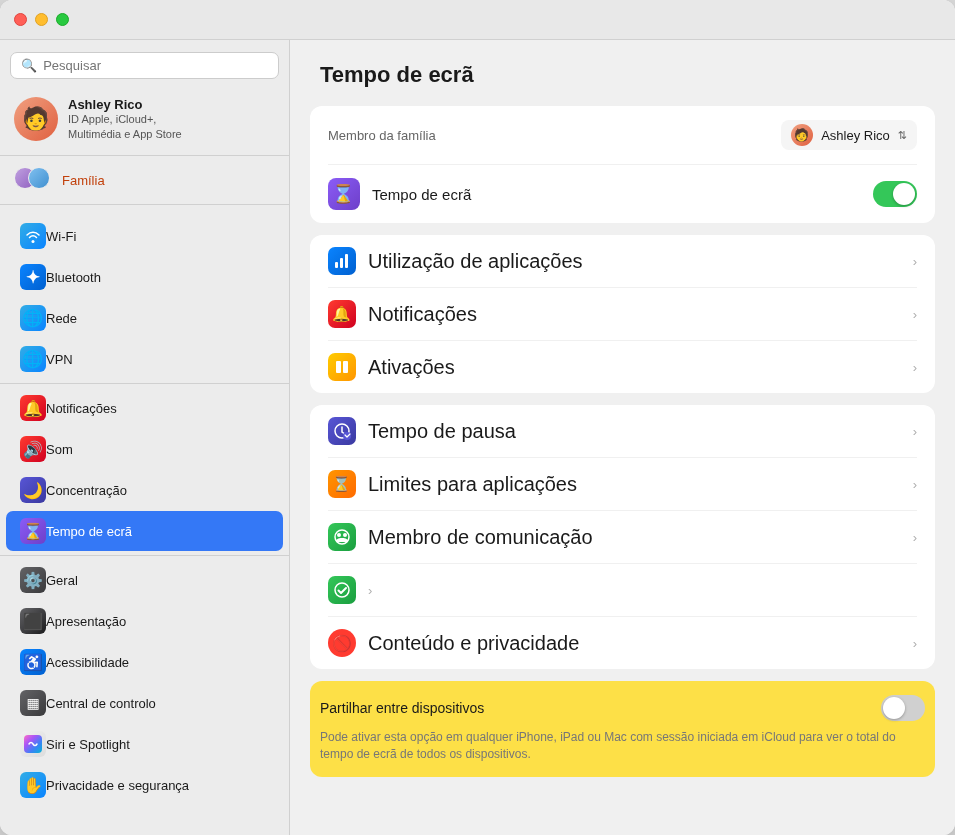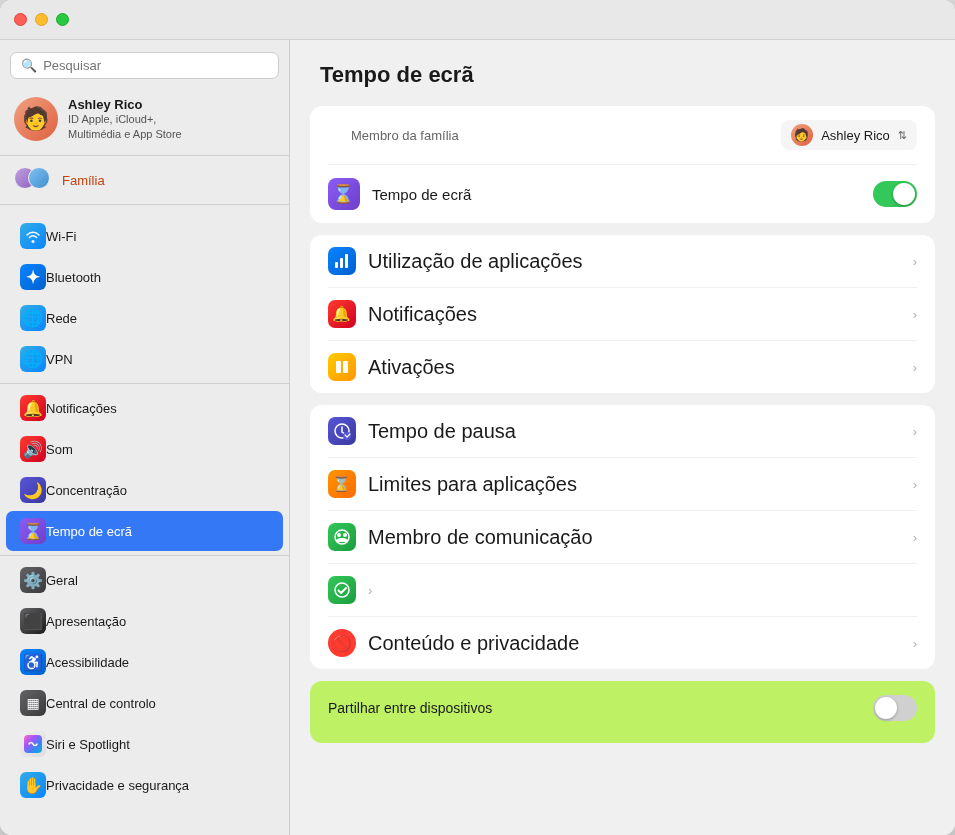--- a/index.html
+++ b/index.html
@@ -168,21 +168,21 @@
       border-radius: 12px;
       margin: 0 20px 12px 20px;
       overflow: hidden;
     }
     .member-row {
       display: flex;
       align-items: center;
       justify-content: space-between;
       padding: 14px 18px;
     }
-    .member-label { font-size: 13px; color: #666; margin-left: 23px; }
+    .member-label { font-size: 13px; color: #666; }
     .member-selector {
       display: flex;
       align-items: center;
       gap: 8px;
       background: #f5f5f5;
       border-radius: 8px;
       padding: 4px 10px;
       cursor: pointer;
     }
     .member-avatar-small {
@@ -231,24 +231,24 @@
     }
     .menu-icon {
       width: 28px; height: 28px; border-radius: 7px;
       display: flex; align-items: center; justify-content: center;
       font-size: 16px; color: #fff; flex-shrink: 0;
     }
     .menu-label { font-size: 20px; color: #1a1a1a; flex: 1; }
     .chevron-right { font-size: 13px; color: #b0b0b0; }
     .row-sep { height: 1px; background: #f0f0f0; margin: 0 18px; }
     .share-section {
-      background: #bef264;
+      background: #fde047;
       border-radius: 12px;
       margin: 0 20px 12px 20px;
-      padding: 14px 18px;
+      padding: 14px 10px;
     }
     .share-row {
       display: flex;
       align-items: center;
       justify-content: space-between;
       margin-bottom: 8px;
     }
     .share-title { font-size: 14px; font-weight: 500; color: #1a1a1a; }
     .toggle-off {
       width: 44px; height: 26px; border-radius: 13px;
@@ -542,16 +542,17 @@
         </div>
       </div>
 
       <div class="share-section">
         <div class="share-row">
           <span class="share-title">Partilhar entre dispositivos</span>
           <div class="toggle-off">
             <div class="toggle-off-knob"></div>
           </div>
         </div>
+        <p class="share-desc">Pode ativar esta opção em qualquer iPhone, iPad ou Mac com sessão iniciada em iCloud para ver o total do tempo de ecrã de todos os dispositivos.</p>
       </div>
     </div>
   </div>
 </div>
 
 </body></html>

